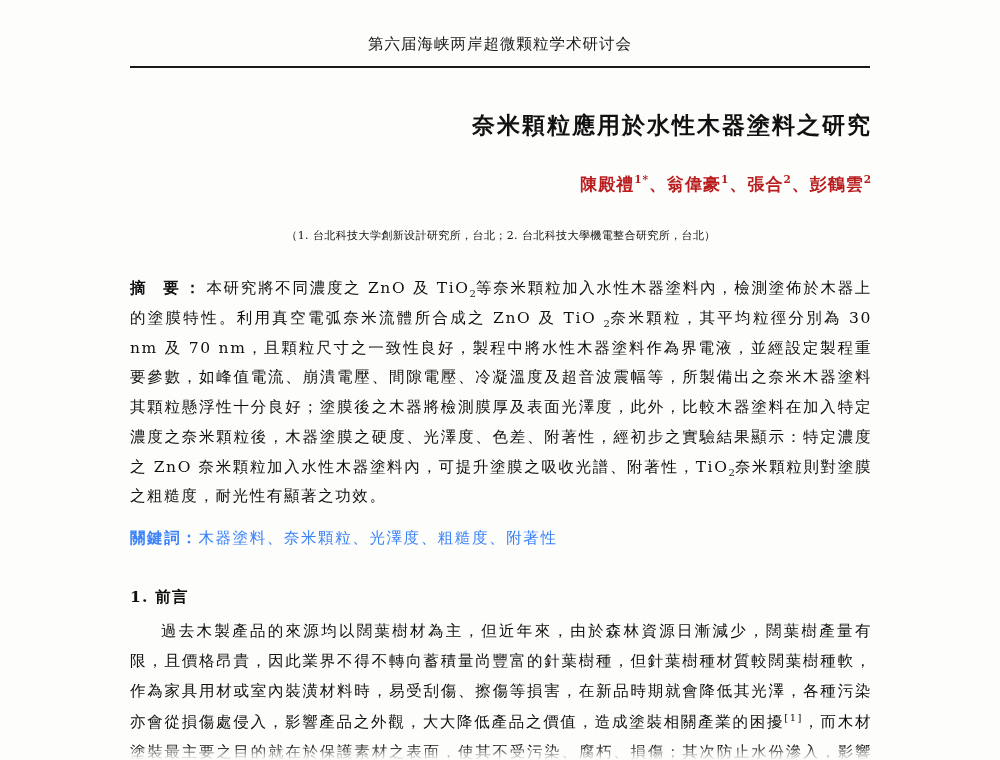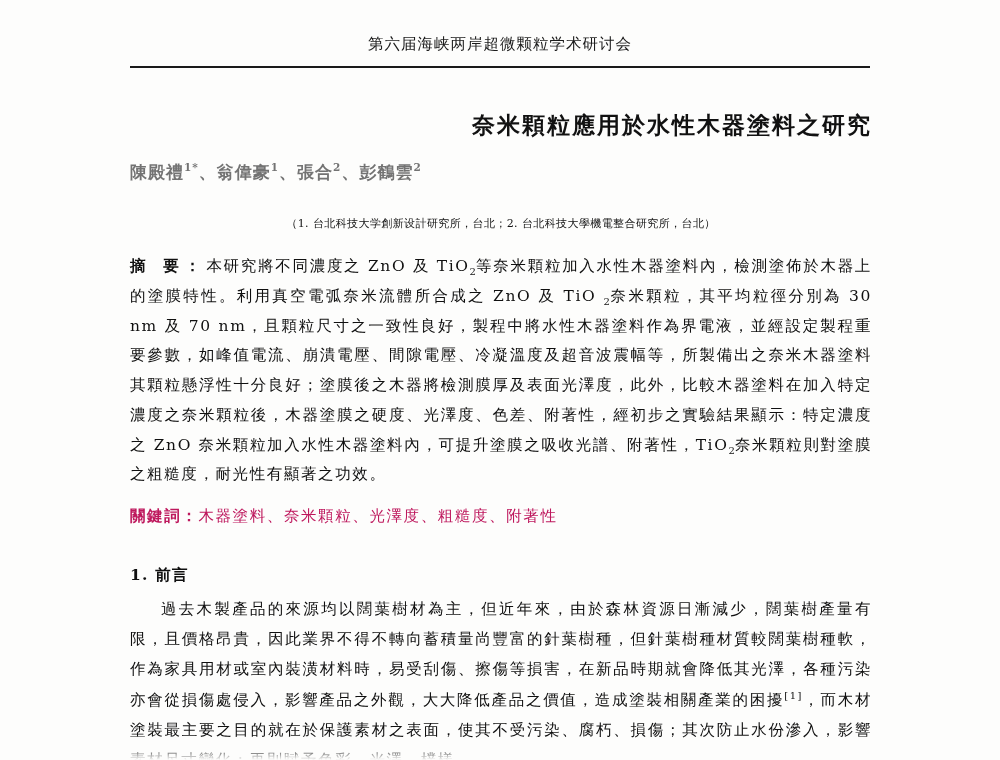--- a/index.html
+++ b/index.html
@@ -47,62 +47,62 @@
   }
   .title {
     text-align: right;
     font-size: 23px;
     font-weight: bold;
     letter-spacing: 2px;
     margin-top: 18px;
     color: #111;
   }
   .authors {
-    text-align: left;
+    text-align: right;
     font-size: 17px;
     font-weight: bold;
     letter-spacing: 1px;
-    margin-top: 20px;
-    color: #737373;
+    margin-top: 32px;
+    color: #b91c1c;
   }
   .authors sup {
     font-size: 10.5px;
     font-weight: bold;
     vertical-align: super;
   }
   .affiliation {
     text-align: center;
     font-size: 11px;
     letter-spacing: 0.4px;
     margin-top: 32px;
     color: #141414;
   }
   .abstract {
-    margin-top: 20px;
+    margin-top: 30px;
     font-size: 15.5px;
     line-height: 1.92;
     text-align: justify;
     text-justify: inter-ideograph;
     letter-spacing: 1.6px;
     color: #101010;
   }
   .abstract .lead {
     font-weight: bold;
     letter-spacing: 6px;
   }
   .abstract sub {
     font-size: 10px;
     vertical-align: sub;
     letter-spacing: 0;
   }
   .keywords {
     margin-top: 16px;
     font-size: 15.5px;
     letter-spacing: 1.6px;
-    color: #be185d;
+    color: #3b82f6;
   }
   .keywords .kw-label {
     font-weight: bold;
   }
   .section-heading {
     margin-top: 38px;
     font-size: 15.5px;
     font-weight: bold;
     letter-spacing: 1.2px;
     color: #101010;

